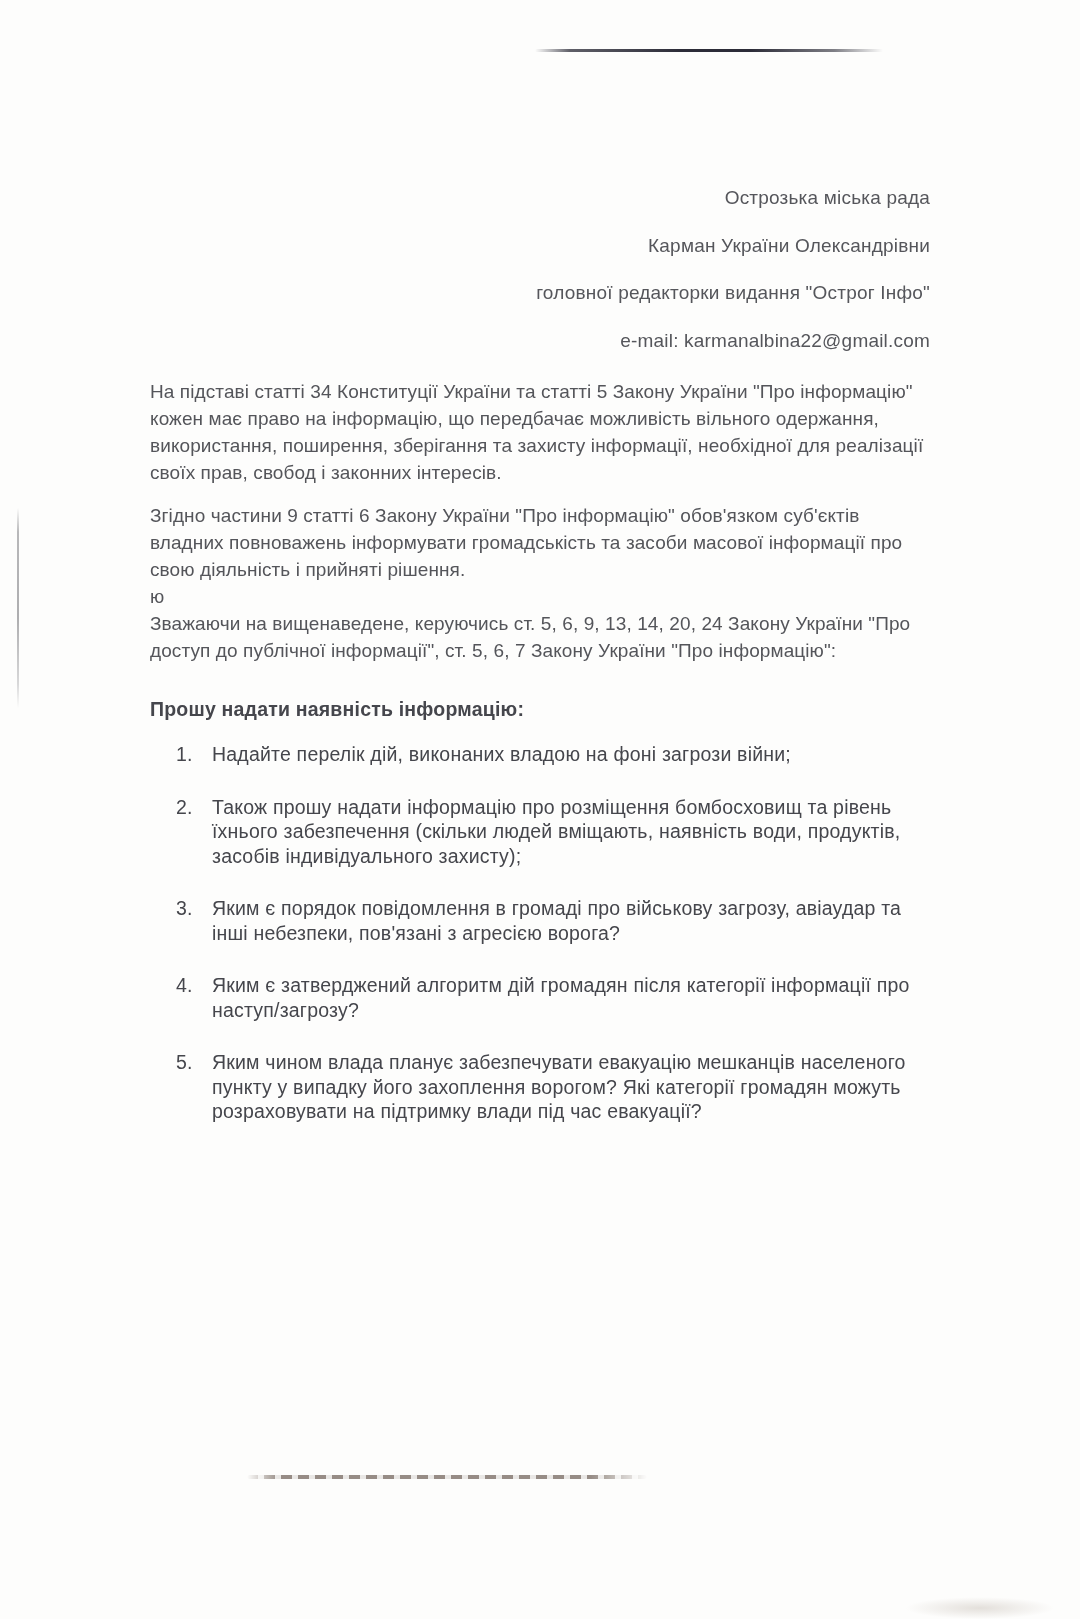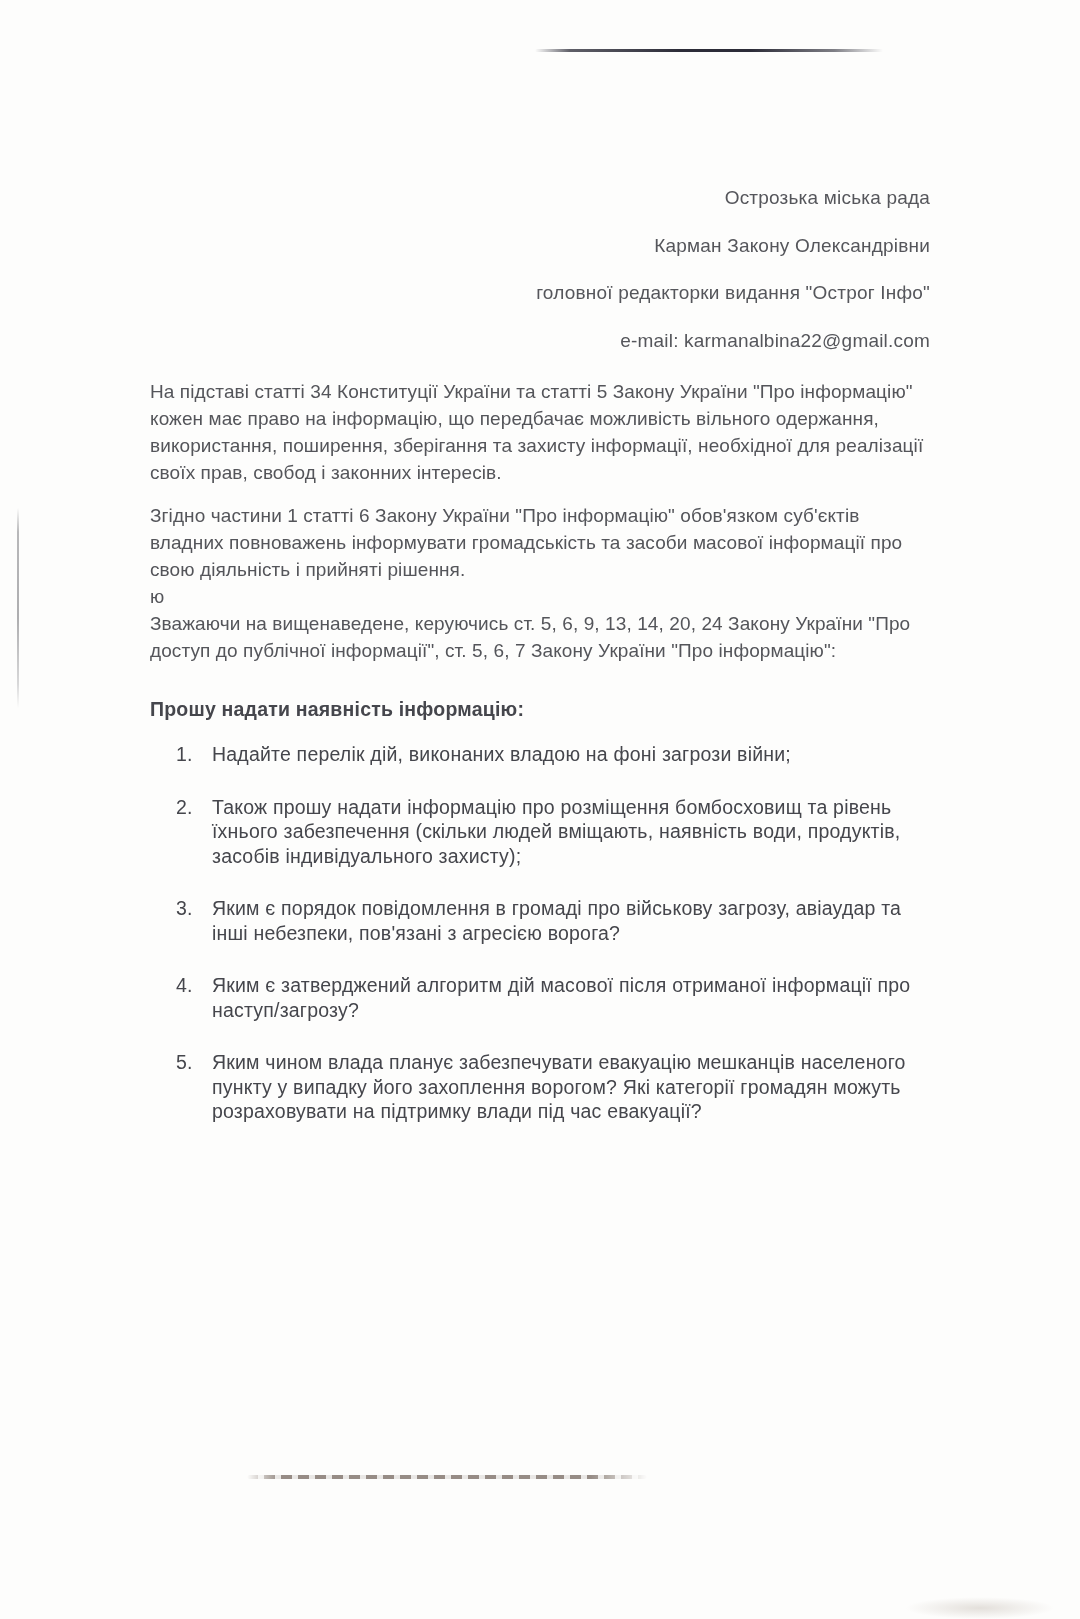--- a/index.html
+++ b/index.html
@@ -91,39 +91,39 @@
 <div class="page">
 
   <div class="artifact top-line"></div>
   <div class="artifact left-line"></div>
 
   <div class="content">
 
     <div class="recipient-block">
 
     <p>Острозька міська рада</p>
-        <p>Карман Закону Олександрівни</p>
+        <p>Карман України Олександрівни</p>
         <p>головної редакторки видання "Острог Інфо"</p>
         <p>e-mail: karmanalbina22@gmail.com</p>
       </div>
 
 
     <p class="body first">На підставі статті 34 Конституції України та статті 5 Закону України "Про інформацію" кожен має право на інформацію, що передбачає можливість вільного одержання, використання, поширення, зберігання та захисту інформації, необхідної для реалізації своїх прав, свобод і законних інтересів.</p>
-    <p class="body">Згідно частини 1 статті 6 Закону України "Про інформацію" обов'язком суб'єктів владних повноважень інформувати громадськість та засоби масової інформації про свою діяльність і прийняті рішення.</p>
+    <p class="body">Згідно частини 9 статті 6 Закону України "Про інформацію" обов'язком суб'єктів владних повноважень інформувати громадськість та засоби масової інформації про свою діяльність і прийняті рішення.</p>
     <p class="body stray">ю</p>
     <p class="body closing">Зважаючи на вищенаведене, керуючись ст. 5, 6, 9, 13, 14, 20, 24 Закону України "Про доступ до публічної інформації", ст. 5, 6, 7 Закону України "Про інформацію":</p>
 
     <p class="request-heading">Прошу надати наявність інформацію:</p>
 
     <ol class="request-list">
 
     <li>Надайте перелік дій, виконаних владою на фоні загрози війни;</li>
         <li>Також прошу надати інформацію про розміщення бомбосховищ та рівень їхнього забезпечення (скільки людей вміщають, наявність води, продуктів, засобів індивідуального захисту);</li>
         <li>Яким є порядок повідомлення в громаді про військову загрозу, авіаудар та інші небезпеки, пов'язані з агресією ворога?</li>
-        <li>Яким є затверджений алгоритм дій масової після отриманої інформації про наступ/загрозу?</li>
+        <li>Яким є затверджений алгоритм дій громадян після категорії інформації про наступ/загрозу?</li>
         <li>Яким чином влада планує забезпечувати евакуацію мешканців населеного пункту у випадку його захоплення ворогом? Які категорії громадян можуть розраховувати на підтримку влади під час евакуації?</li>
       </ol>
 
   </div>
 
   <div class="artifact bottom-line"></div>
   <div class="artifact corner-smudge"></div>
 
 </div>
 

